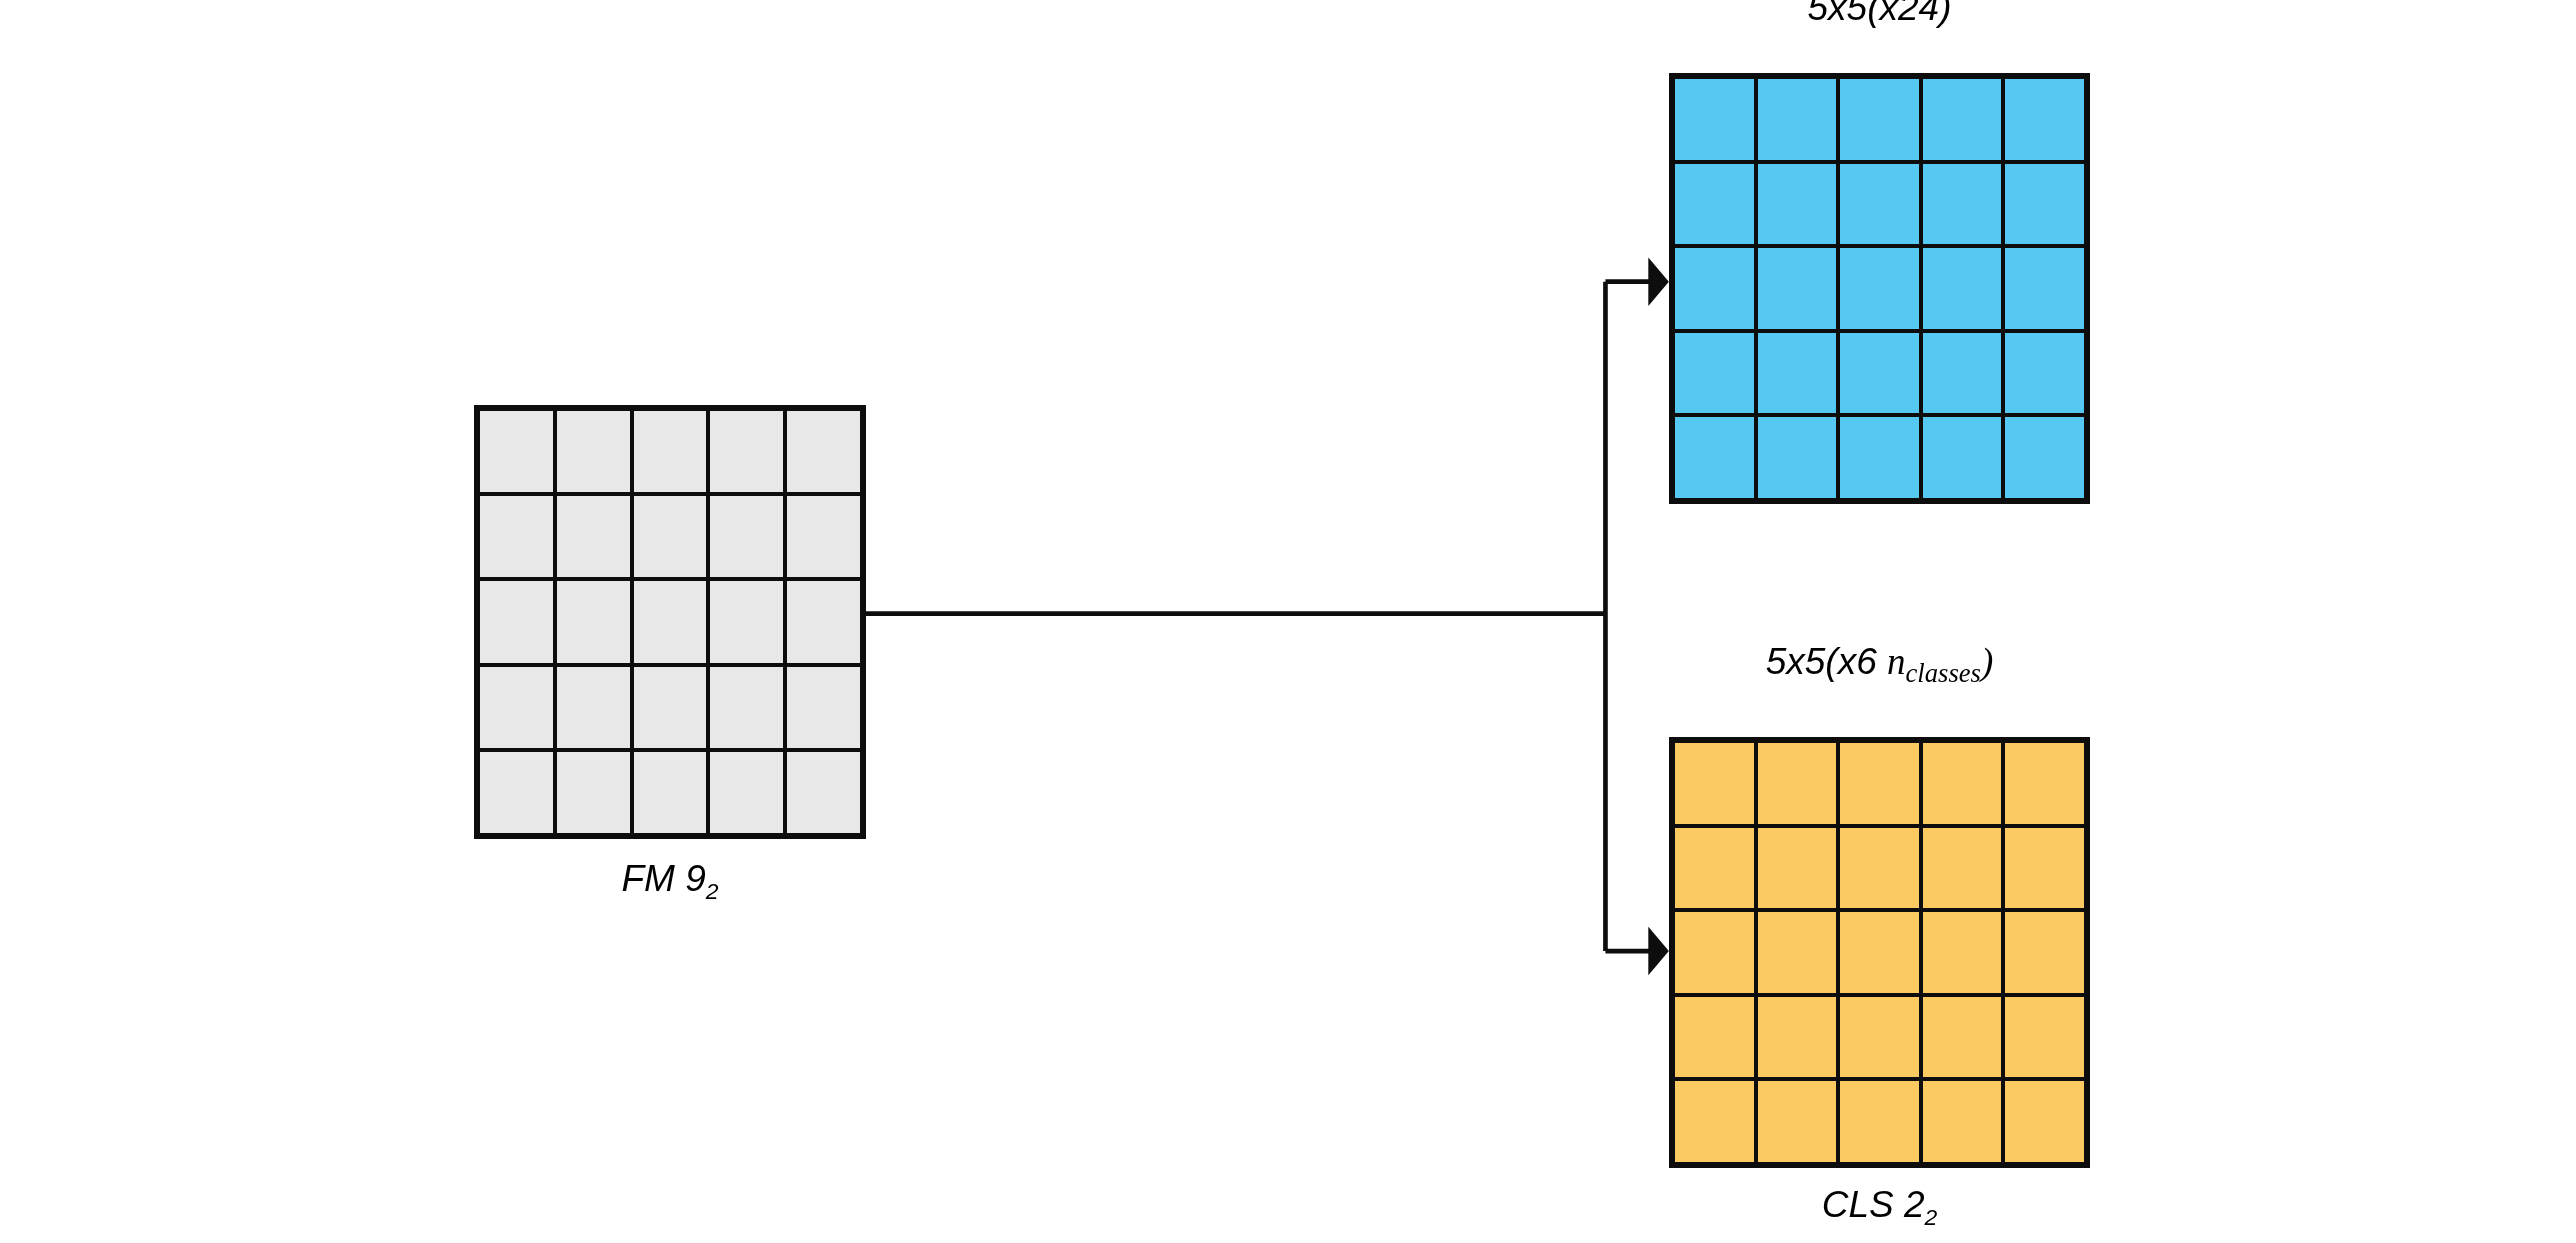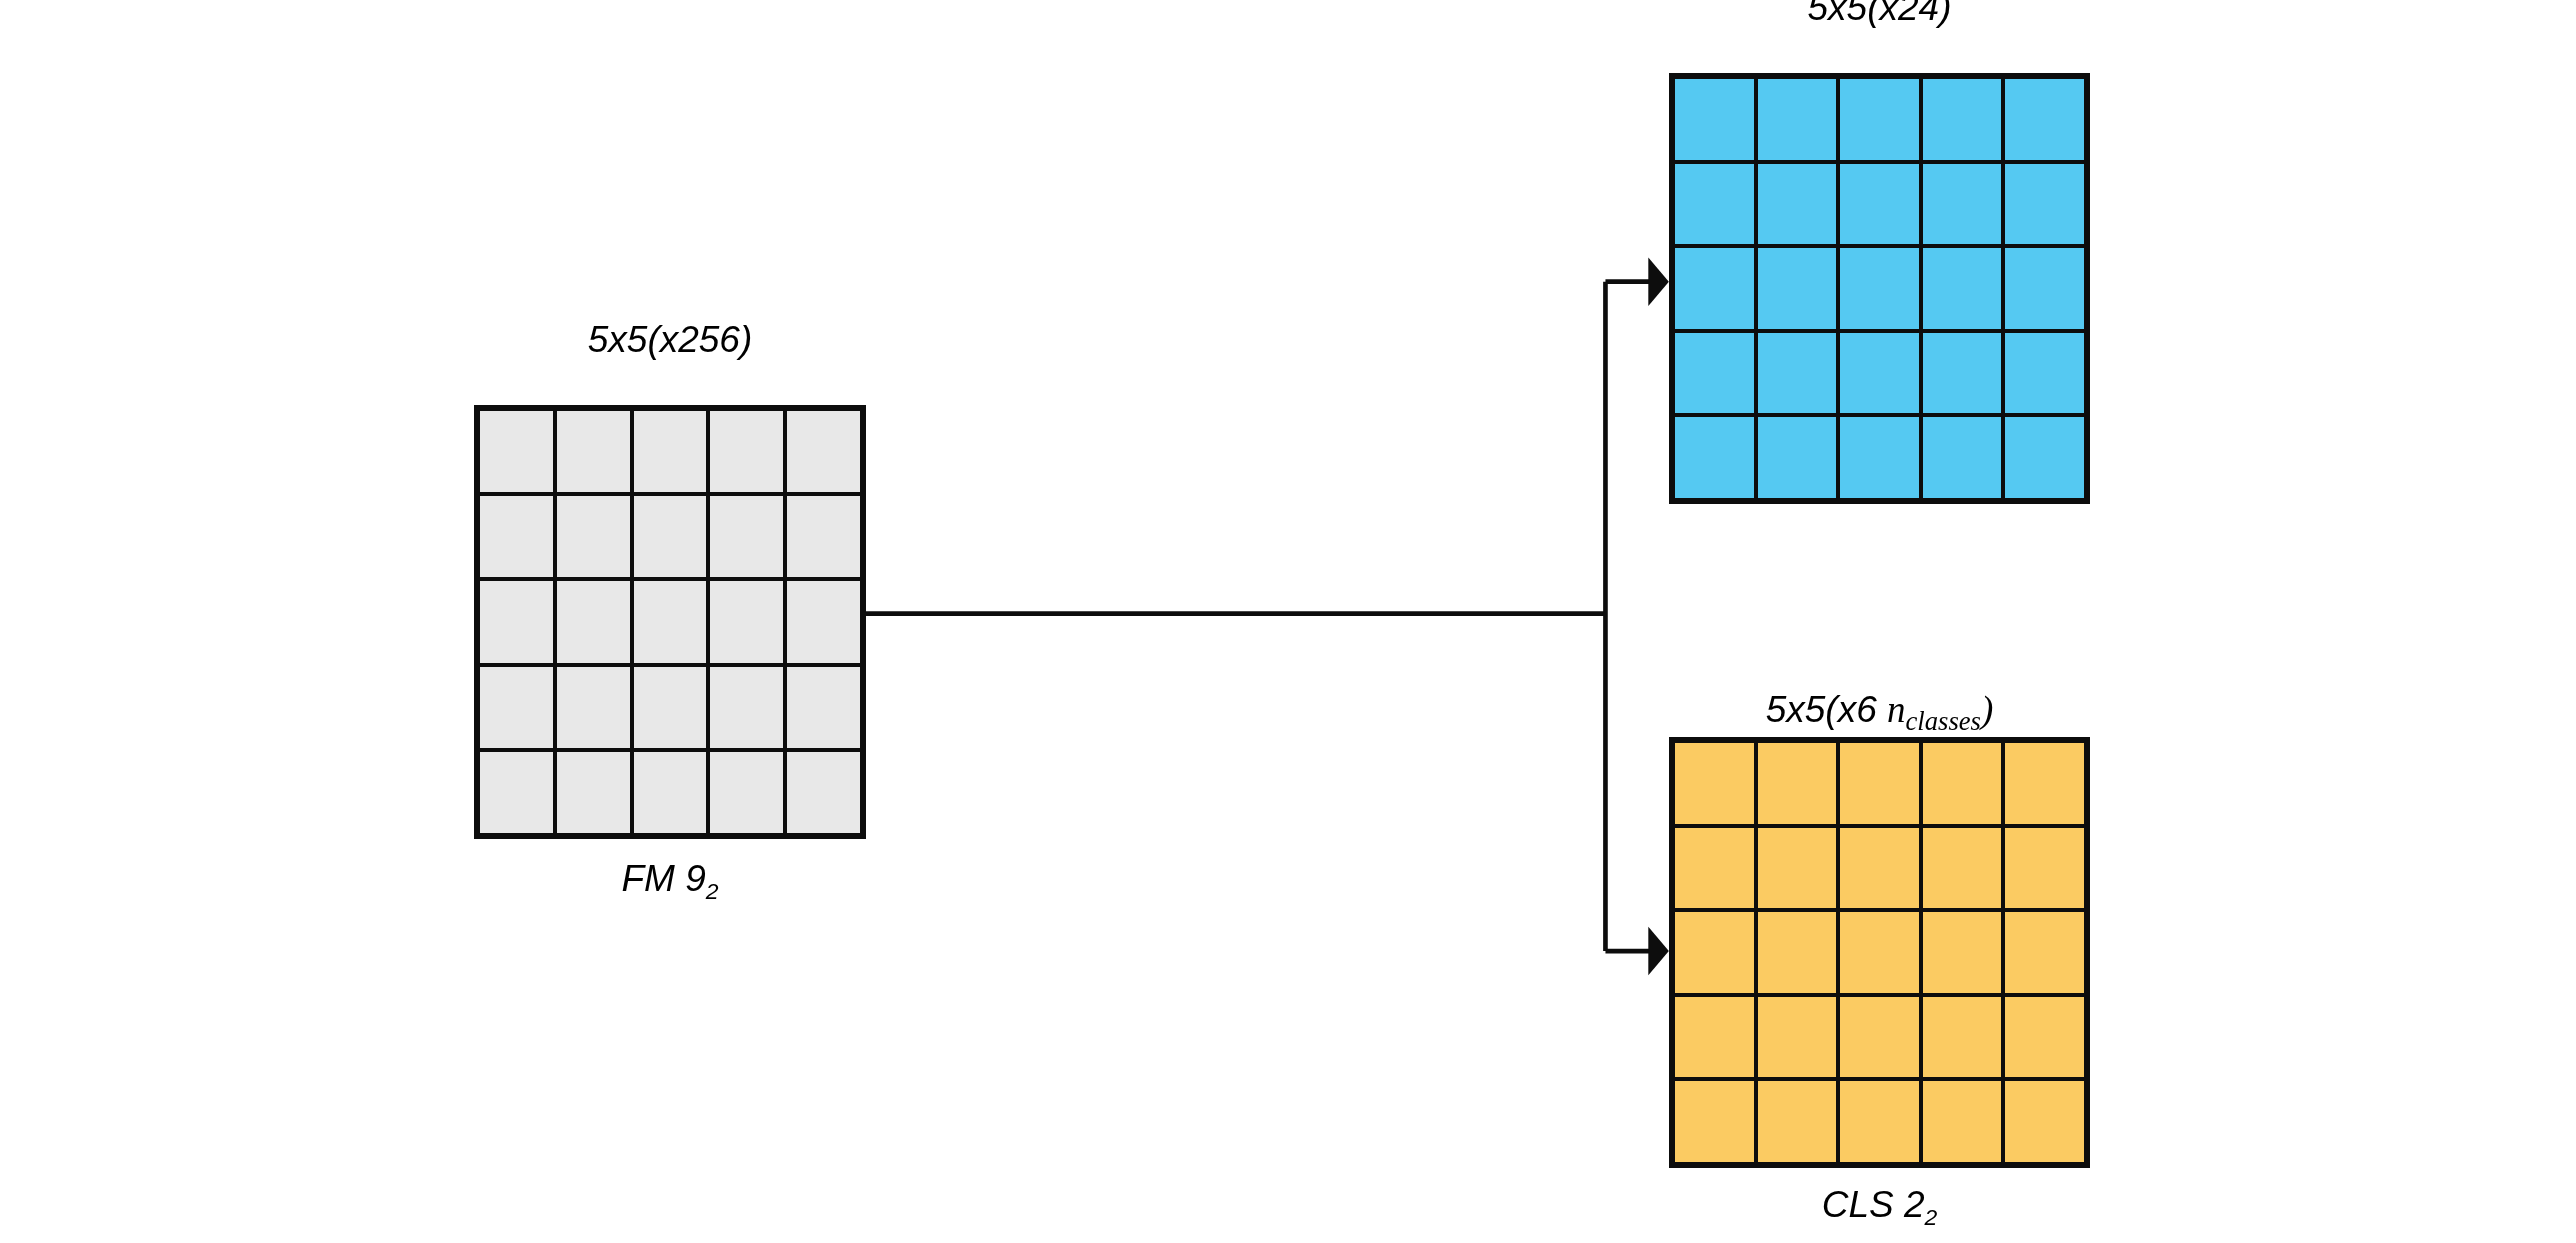--- a/index.html
+++ b/index.html
@@ -67,21 +67,21 @@
   }
   .mathvar {
     font-family: "Liberation Serif", serif;
     font-style: italic;
   }
 
   .lbl-fm-top   { left: 474px;  top: 321px;  width: 392px; }
   .lbl-fm-bot   { left: 474px;  top: 860px;  width: 392px; }
   .lbl-loc-top  { left: 1669px; top: -11.2px;  width: 421px; }
   .lbl-loc-bot  { left: 1669px; top: 524px;  width: 421px; }
-  .lbl-cls-top  { left: 1585px; top: 691px;  width: 589px; font-size: 37px; }
+  .lbl-cls-top  { left: 1585px; top: 643px;  width: 589px; font-size: 37px; }
   .lbl-cls-bot  { left: 1669px; top: 1186px; width: 421px; }
 
   .lbl-center {
     position: absolute;
     left: 951px;
     top: 632px;
     width: 615px;
     font-size: 48px;
     font-style: italic;
     color: #000000;
@@ -113,21 +113,20 @@
 
     <path d="M 1722 302 L 1772 302" stroke="#0d0d0d" stroke-width="5" fill="none"></path>
 
     <path d="M 1722 1020 L 1772 1020" stroke="#0d0d0d" stroke-width="5" fill="none"></path>
 
     <polygon points="1768,276 1790,302 1768,328" fill="#0d0d0d"></polygon>
 
     <polygon points="1768,994 1790,1020 1768,1046" fill="#0d0d0d"></polygon>
   </svg>
 
-  <div class="label label-top lbl-fm-top">5x5(x256)</div>
 
   <div class="grid grid-fm">
     <div class="cell" style="background: rgb(232, 232, 232);"></div>
     <div class="cell" style="background: rgb(232, 232, 232);"></div>
     <div class="cell" style="background: rgb(232, 232, 232);"></div>
     <div class="cell" style="background: rgb(232, 232, 232);"></div>
     <div class="cell" style="background: rgb(232, 232, 232);"></div>
     <div class="cell" style="background: rgb(232, 232, 232);"></div>
     <div class="cell" style="background: rgb(232, 232, 232);"></div>
     <div class="cell" style="background: rgb(232, 232, 232);"></div>

